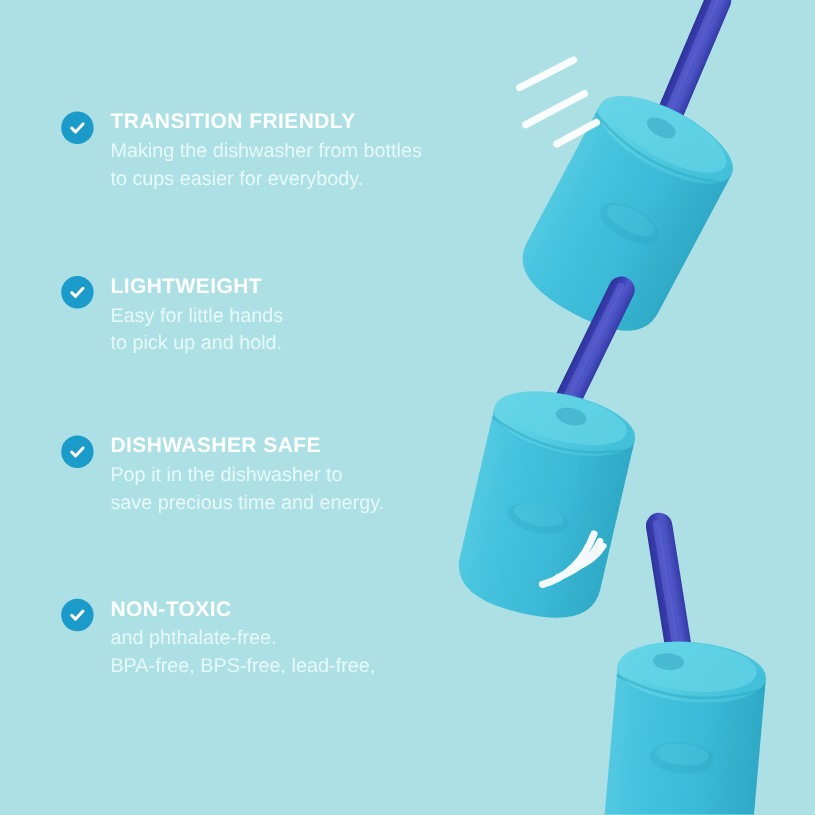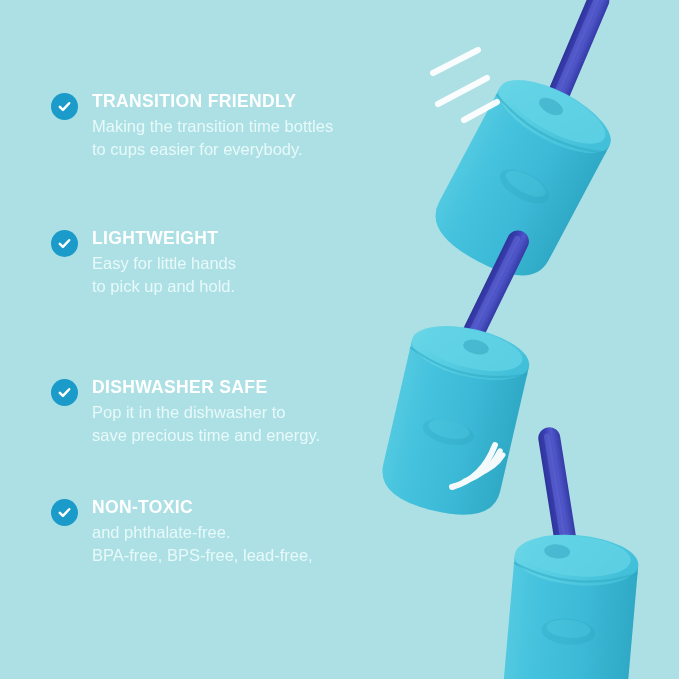--- a/index.html
+++ b/index.html
@@ -31,21 +31,21 @@
     width: 400px;
     height: 679px;
   }
   .feature {
     position: absolute;
     left: 51px;
     width: 340px;
   }
   .feature-0 { top: 91px; }
   .feature-1 { top: 228px; }
-  .feature-2 { top: 361px; margin-top: 16px; }
+  .feature-2 { top: 361px; }
   .feature-3 { top: 497px; }
 
   .check-badge {
     position: absolute;
     left: 0;
     top: 2px;
     width: 27px;
     height: 27px;
     border-radius: 50%;
     background: #1b9bc9;
@@ -197,21 +197,21 @@
 
     <div class="feature feature-0">
       <span class="check-badge">
         <svg viewBox="0 0 24 24" aria-hidden="true">
           <path d="M4.5 12.5 L9.5 17.5 L19.5 6.8" fill="none" stroke="#ffffff" stroke-width="4" stroke-linecap="round" stroke-linejoin="round"></path>
         </svg>
       </span>
       <div class="feature-text">
         <p class="feature-title">TRANSITION FRIENDLY</p>
         <p class="feature-desc">
-          <span>Making the transition time bottles</span>
+          <span>Making the dishwasher from bottles</span>
           <span>to cups easier for everybody.</span>
         </p>
       </div>
     </div>
 
     <div class="feature feature-1">
       <span class="check-badge">
         <svg viewBox="0 0 24 24" aria-hidden="true">
           <path d="M4.5 12.5 L9.5 17.5 L19.5 6.8" fill="none" stroke="#ffffff" stroke-width="4" stroke-linecap="round" stroke-linejoin="round"></path>
         </svg>

